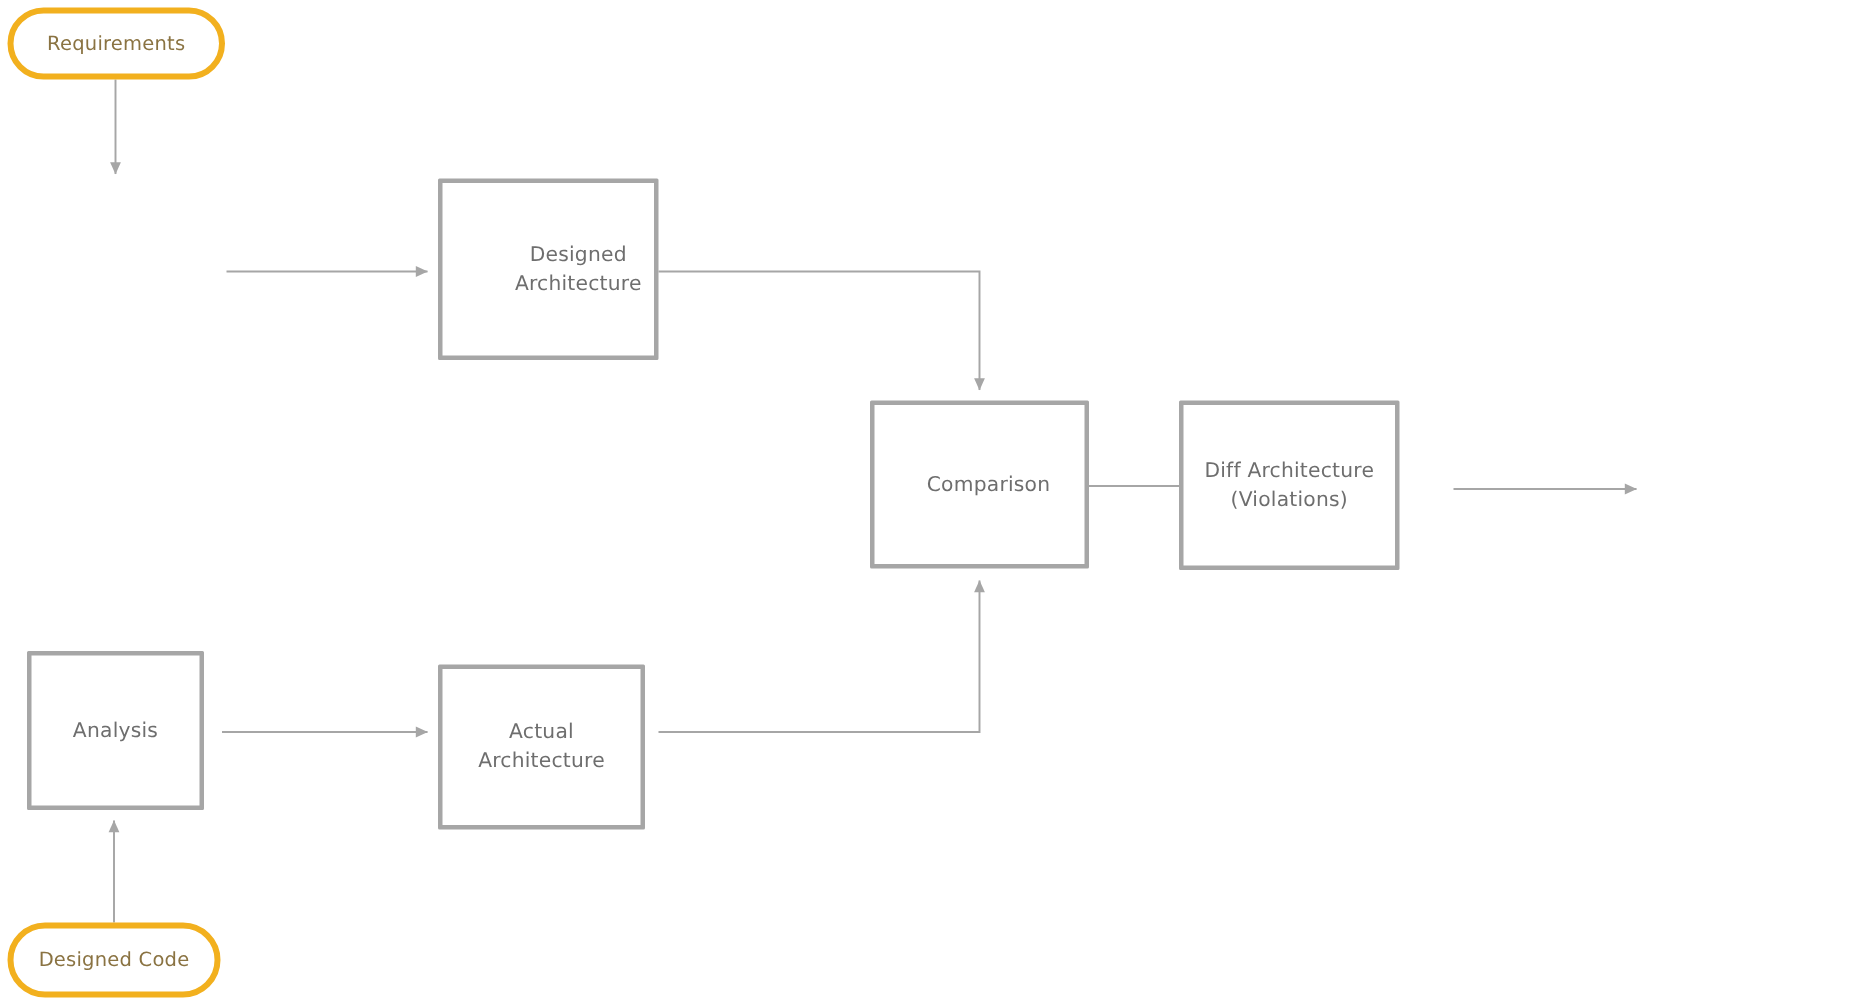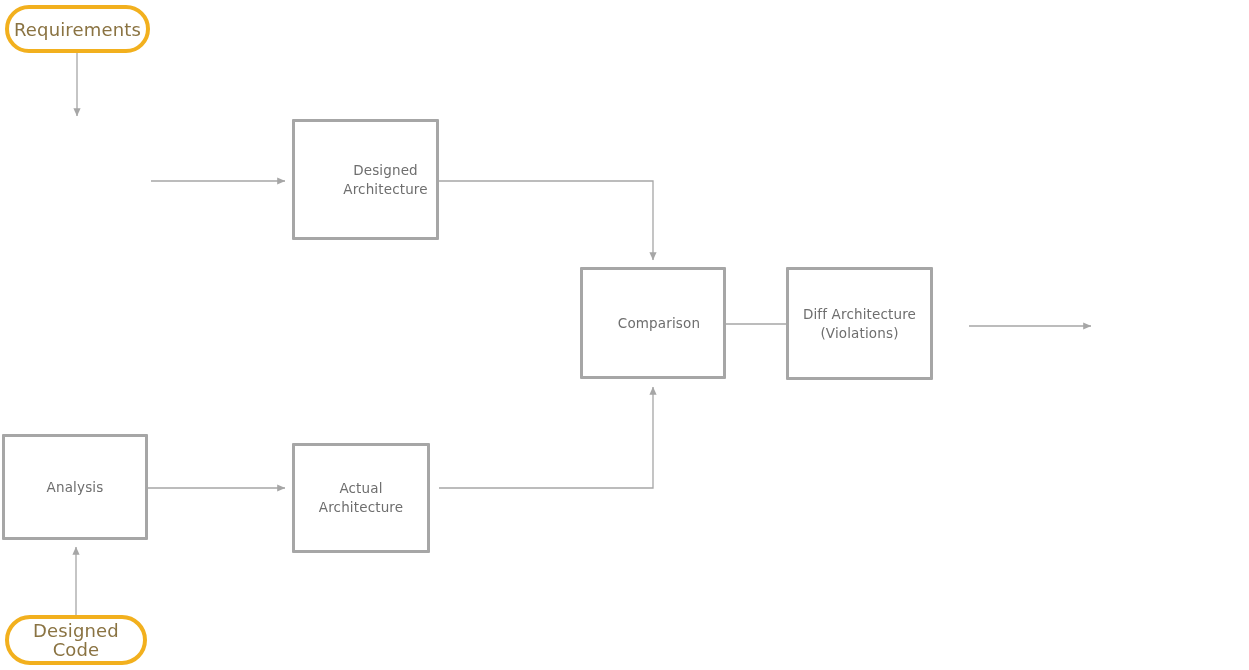--- a/index.html
+++ b/index.html
@@ -45,21 +45,21 @@
     line-height: 19px;
     letter-spacing: 0.15px;
     font-weight: 400;
   }
   .node-terminator {
     border: 4px solid #f2b01e;
     border-radius: 999px;
   }
   .node-terminator .node-label {
     color: #8a7342;
-    font-size: 18px;
+    font-size: 13px;
     line-height: 19px;
     letter-spacing: 0.15px;
     font-weight: 400;
   }
   .node-label {
     white-space: pre-line;
     user-select: none;
   }
 </style>
 </head>
@@ -120,21 +120,21 @@
   <div class="node node-rect" style="left:580px; top:267px; width:146px; height:112px;padding-left:12px;">
     <span class="node-label">Comparison</span>
   </div>
 
   <div class="node node-rect" style="left:786px; top:267px; width:147px; height:113px;">
     <span class="node-label">Diff Architecture
 (Violations)</span>
   </div>
 
 
-  <div class="node node-rect" style="left:2px; top:434px; width:146px; height:106px;">
+  <div class="node node-rect" style="left:18px; top:434px; width:118px; height:106px;">
     <span class="node-label">Analysis</span>
   </div>
 
   <div class="node node-rect" style="left:292px; top:443px; width:138px; height:110px;">
     <span class="node-label">Actual Architecture</span>
   </div>
 
   <div class="node node-terminator" style="left:5px; top:615px; width:142px; height:50px;">
     <span class="node-label">Designed Code</span>
   </div>

